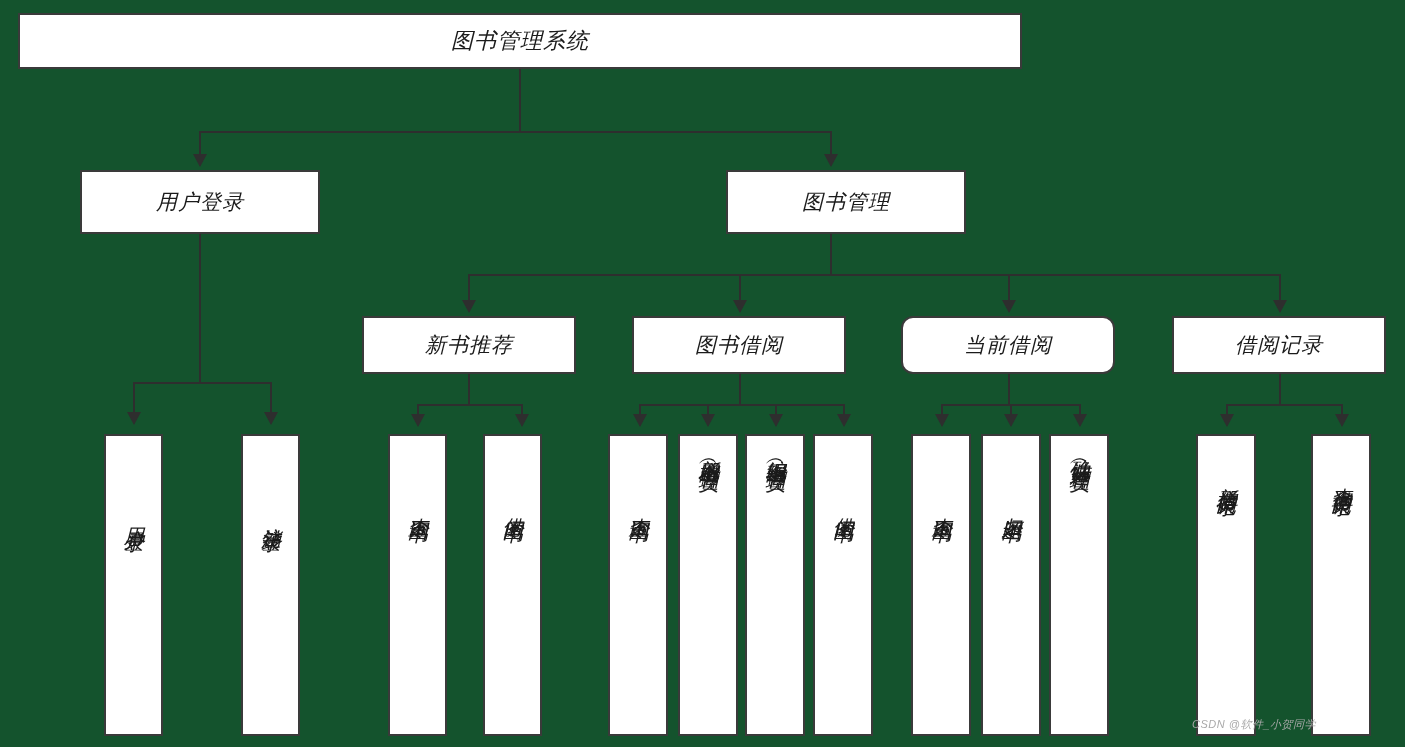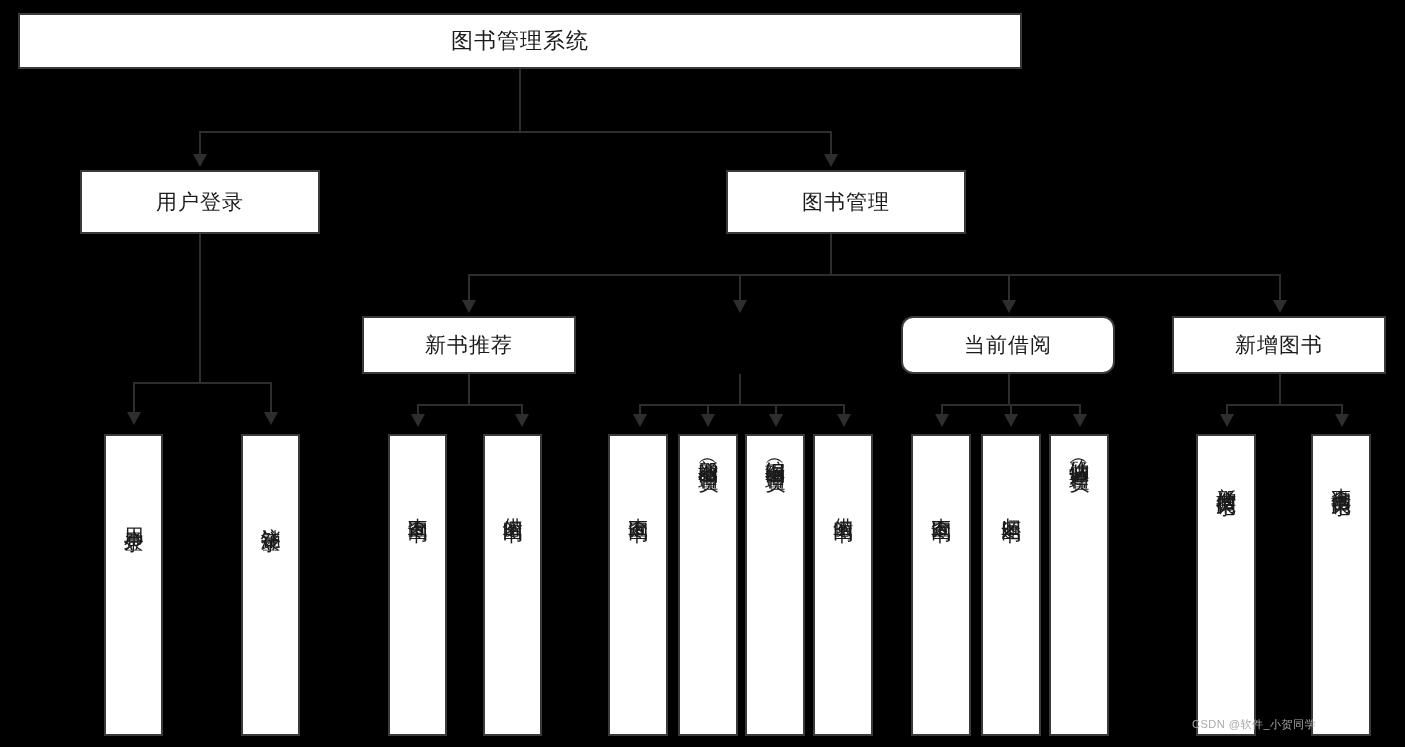--- a/index.html
+++ b/index.html
@@ -4,23 +4,24 @@
 <style>
   html, body {
     margin: 0;
     padding: 0;
     background: #ffffff;
   }
   #canvas {
     position: relative;
     width: 1405px;
     height: 747px;
-    background: #000000;
+    background: #14532d;
     font-family: "Liberation Sans", "DejaVu Sans", sans-serif;
     overflow: hidden;
+    font-style: italic;
   }
   
   .node {
     position: absolute;
     box-sizing: border-box;
     border: 2px solid #3a3a3a;
     background: #ffffff;
     display: flex;
     align-items: center;
     justify-content: center;
@@ -111,25 +112,28 @@
   <div class="vline" style="left:739px; top:274px; height:28px;"></div>
   <div class="arrow" style="left:733px; top:300px;"></div>
   <div class="vline" style="left:1008px; top:274px; height:28px;"></div>
   <div class="arrow" style="left:1002px; top:300px;"></div>
   <div class="vline" style="left:1279px; top:274px; height:28px;"></div>
   <div class="arrow" style="left:1273px; top:300px;"></div>
 
   <div class="node h" style="left:362px; top:316px; width:214px; height:58px;align-items:center;">
     <span>新书推荐</span>
   </div>
+  <div class="node h" style="left:632px; top:316px; width:214px; height:58px;">
+    <span>图书借阅</span>
+  </div>
   <div class="node h" style="left:901px; top:316px; width:214px; height:58px;border-radius:12px;">
     <span>当前借阅</span>
   </div>
   <div class="node h" style="left:1172px; top:316px; width:214px; height:58px;">
-    <span>新增图书</span>
+    <span>借阅记录</span>
   </div>
 
   <div class="vline" style="left:468px; top:374px; height:30px;"></div>
   <div class="hline" style="left:417px; top:404px; width:105px;"></div>
   <div class="vline" style="left:417px; top:404px; height:12px;"></div>
   <div class="arrow" style="left:411px; top:414px;"></div>
   <div class="vline" style="left:521px; top:404px; height:12px;"></div>
   <div class="arrow" style="left:515px; top:414px;"></div>
 
   <div class="vline" style="left:739px; top:374px; height:30px;"></div>

